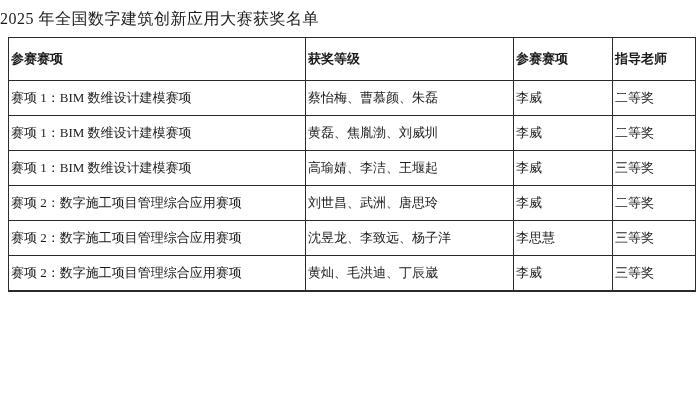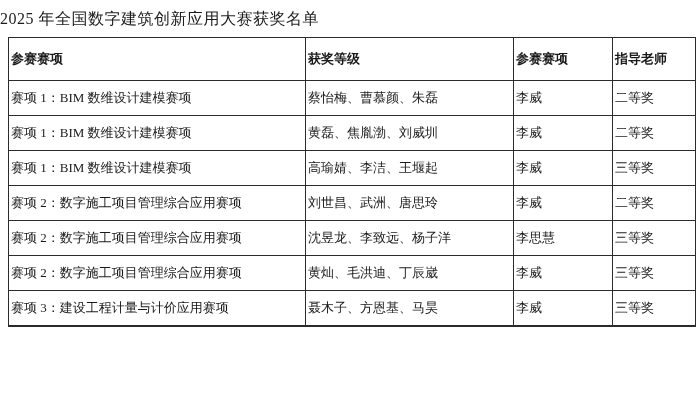--- a/index.html
+++ b/index.html
@@ -100,20 +100,14 @@
       <td>沈昱龙、李致远、杨子洋</td>
       <td>李思慧</td>
       <td>三等奖</td>
     </tr>
     <tr>
       <td>赛项 2：数字施工项目管理综合应用赛项</td>
       <td>黄灿、毛洪迪、丁辰崴</td>
       <td>李威</td>
       <td>三等奖</td>
     </tr>
-    <tr>
-      <td>赛项 3：建设工程计量与计价应用赛项</td>
-      <td>聂木子、方恩基、马昊</td>
-      <td>李威</td>
-      <td>三等奖</td>
-    </tr>
   </tbody>
 </table>
 
 </body></html>

